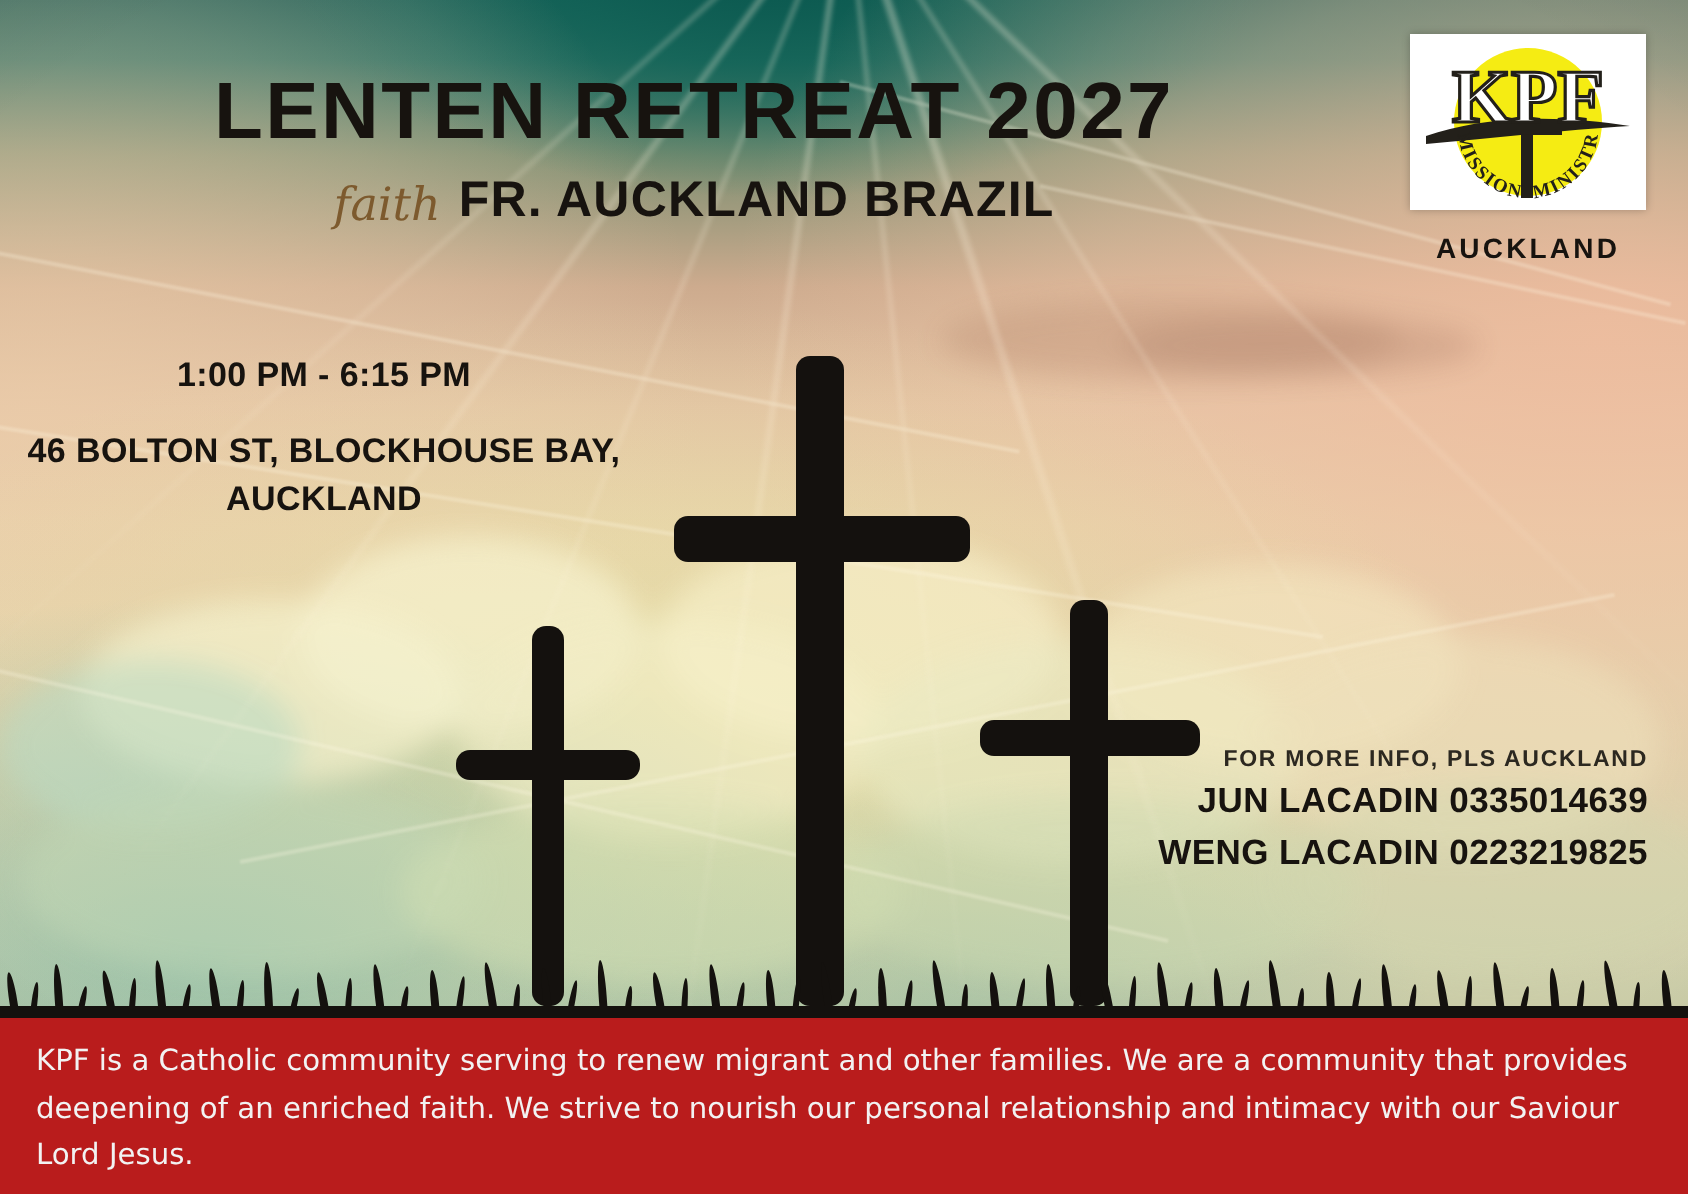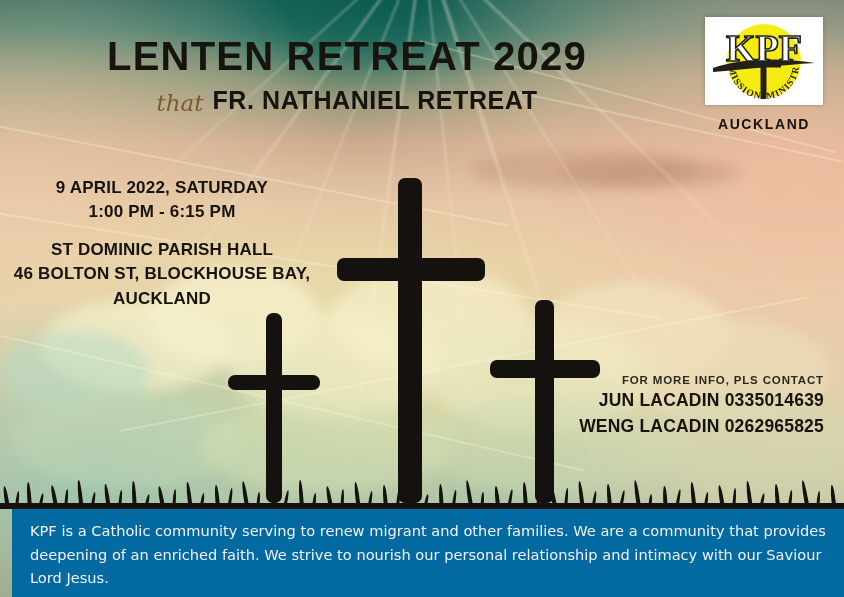--- a/index.html
+++ b/index.html
@@ -127,21 +127,21 @@
     position:absolute;left:50%;top:50%;transform:translate(-50%,-50%);
     width:74px;height:74px;border-radius:50%;background:#f5ec13;
   }
   .auckland{
     position:absolute;left:705px;top:116px;width:118px;text-align:center;
     font-size:14px;font-weight:bold;letter-spacing:1.6px;color:#17130f;
   }
 
   
   .bottombar{
-    position:absolute;left:0;right:0;bottom:0;height:88px;background:#0369a1;margin-left:12px;
+    position:absolute;left:0;right:0;bottom:0;height:88px;background:#b91c1c;
   }
   .blurb{
     position:absolute;left:18px;right:18px;top:10px;
     color:#f2f2f2;font-size:14.6px;line-height:1.62;
     font-family:"DejaVu Sans",sans-serif;
   }
   .url{
     position:absolute;left:0;right:0;bottom:9px;text-align:center;
     color:#f2f2f2;font-size:13.2px;
     font-family:"DejaVu Sans",sans-serif;
@@ -269,39 +269,37 @@
     <div class="blade" style="left:775px;width:4px;height:23px;transform:rotate(-5deg);"></div>
     <div class="blade" style="left:789px;width:3px;height:17px;transform:rotate(7deg);"></div>
     <div class="blade" style="left:803px;width:4px;height:27px;transform:rotate(-10deg);"></div>
     <div class="blade" style="left:817px;width:3px;height:16px;transform:rotate(5deg);"></div>
     <div class="blade" style="left:831px;width:4px;height:22px;transform:rotate(-6deg);"></div>
   </div>
   <div class="grass-floor"></div>
 
   <div class="bg vignette"></div>
 
-  <div class="headline">LENTEN RETREAT 2029</div>
+  <div class="headline">LENTEN RETREAT 2027</div>
 
   <div class="subline">
-    <span class="with-script">that</span><span>FR. NATHANIEL RETREAT</span>
+    <span class="with-script">faith</span><span>FR. AUCKLAND BRAZIL</span>
   </div>
 
   <div class="details">
-    <div>9 APRIL 2022, SATURDAY</div>
     <div>1:00 PM - 6:15 PM</div>
     <div class="gap"></div>
-    <div>ST DOMINIC PARISH HALL</div>
     <div>46 BOLTON ST, BLOCKHOUSE BAY,</div>
     <div>AUCKLAND</div>
   </div>
 
   <div class="contact">
-    <div class="hdr">FOR MORE INFO, PLS CONTACT</div>
+    <div class="hdr">FOR MORE INFO, PLS AUCKLAND</div>
     <div class="line">JUN LACADIN 0335014639</div>
-    <div class="line">WENG LACADIN 0262965825</div>
+    <div class="line">WENG LACADIN 0223219825</div>
   </div>
 
   <div class="logo-box">
     <div class="logo-circle"></div>
     <svg width="118" height="88" viewBox="0 0 118 88" style="position:absolute;left:0;top:0;">
       <defs>
         <path id="arcL" d="M 24,48 A 35,35 0 0 0 57,82" fill="none"></path>
         <path id="arcR" d="M 61,82 A 35,35 0 0 0 94,48" fill="none"></path>
       </defs>
 

